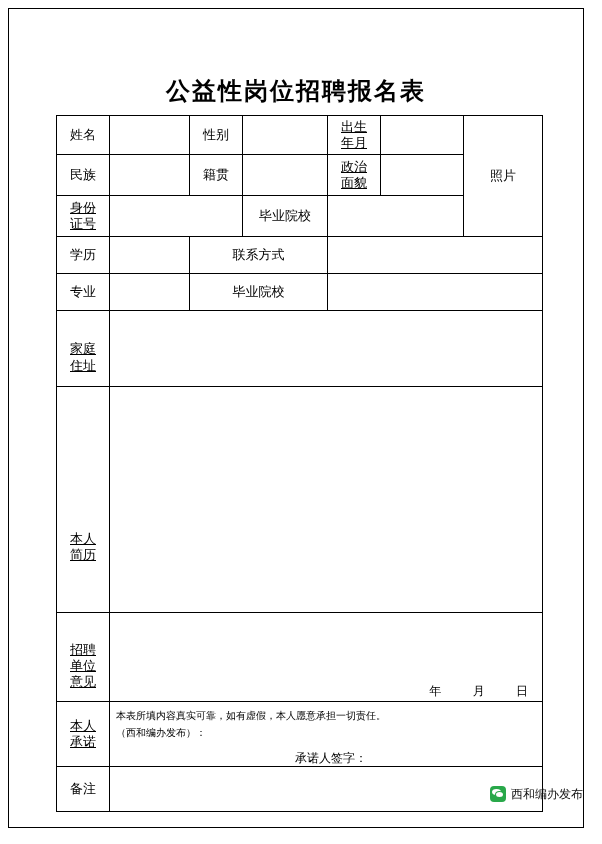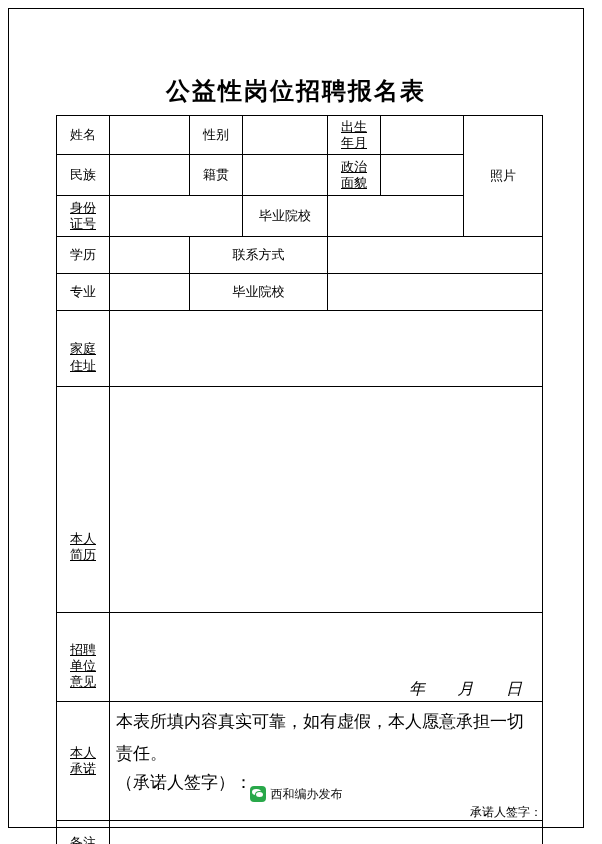--- a/index.html
+++ b/index.html
@@ -62,51 +62,50 @@
     vertical-align: top;
   }
   .photo {
     font-size: 13px;
   }
   .two-line {
     line-height: 1.2;
     text-decoration: underline;
   }
   .promise-text {
-    font-size: 17px;
+    font-size: 10px;
     font-family: "Liberation Sans", "DejaVu Sans", sans-serif;
     text-align: left;
     line-height: 1.9;
     padding: 4px 6px 2px 6px;
   }
   .sign-line {
     font-size: 12px;
     font-family: "Liberation Sans", "DejaVu Sans", sans-serif;
-    text-align: right;
+    text-align: center;
     padding-left: 10px;
     margin-top: 10px;
   }
   .date-line {
     position: absolute;
-    right: 6px;
+    right: 0;
     bottom: 2px;
-    font-size: 16px;
+    font-size: 12px;
     font-family: "Liberation Sans", "DejaVu Sans", sans-serif;
     letter-spacing: 14px;
-    font-style: italic;
   }
   .opinion-cell {
     position: relative;
   }
   .footer {
     position: absolute;
     left: 0;
     bottom: 22px;
     width: 100%;
-    text-align: center;
+    text-align: right;
     font-size: 12px;
     font-family: "Liberation Sans", "DejaVu Sans", sans-serif;
   }
   .footer-inner {
     display: inline-flex;
     align-items: center;
     gap: 5px;
     color: #111;
   }
   .wechat-logo {
@@ -235,21 +234,21 @@
         </td>
       </tr>
 
       <tr>
         <td style="height:62px" class="two-line">
           <div>本人</div>
           <div>承诺</div>
         </td>
         <td colspan="6" class="vtop">
           <div class="promise-text">本表所填内容真实可靠，如有虚假，本人愿意承担一切责任。</div>
-          <div class="promise-text" style="padding-top:0;line-height:1.2">（承诺人签字）：</div>
+          <div class="promise-text" style="padding-top:0;line-height:1.2">（西和编办发布）：</div>
           <div class="sign-line">承诺人签字：</div>
         </td>
       </tr>
 
       <tr>
         <td style="height:44px">备注</td>
         <td colspan="6" class="cell-left"></td>
       </tr>
     </tbody>
   </table>

